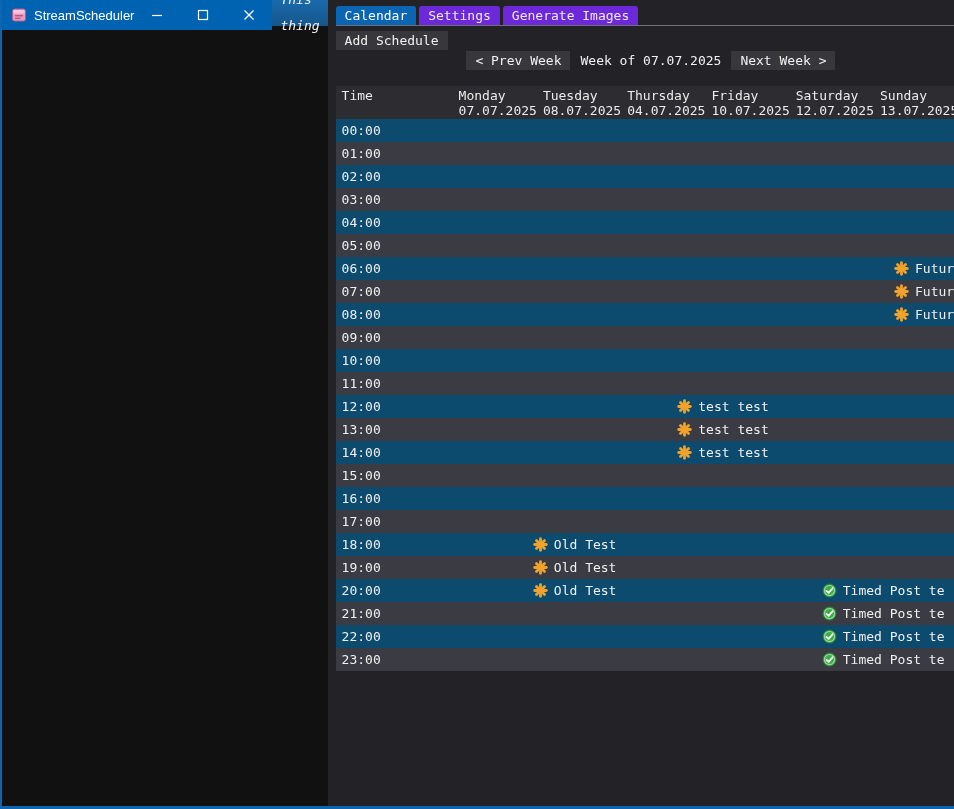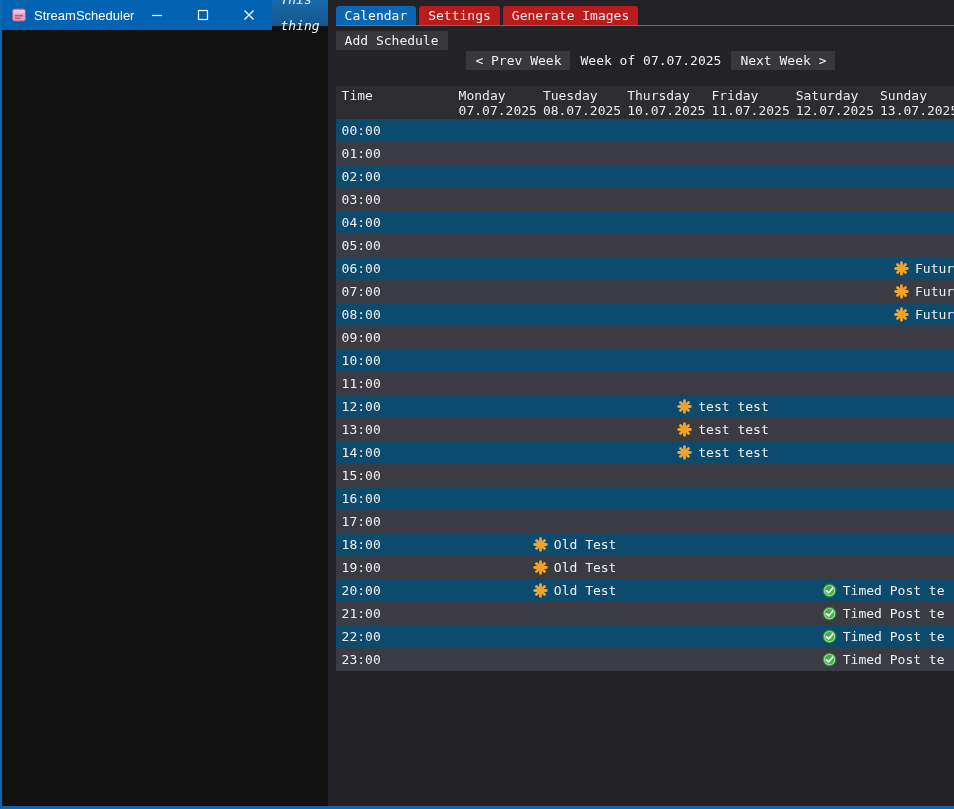--- a/index.html
+++ b/index.html
@@ -33,21 +33,21 @@
   }
   .menu-item{color:#f4f4f4;font-size:13px;padding:0 8px;line-height:26px;}
   
   .content{flex:1 1 auto;background:#232327;min-height:0;}
   .tabstrip{
     margin:6px 8px 0 8px;display:flex;gap:3px;align-items:flex-end;
     border-bottom:1px solid #6f6f76;height:19px;
   }
   .tab{
     font-size:13px;line-height:17px;padding:1px 9px;
-    background:#b91c1c;color:#ececec;border-radius:3px 3px 0 0;white-space:nowrap;
+    background:#6d28d9;color:#ececec;border-radius:3px 3px 0 0;white-space:nowrap;
   }
   .tab.active{background:#0a66b2;color:#ffffff;}
   .btn{
     display:inline-block;background:#37373c;color:#f2f2f2;
     font-family:"DejaVu Sans Mono", monospace;font-size:13px;
     padding:2px 9px;border:none;white-space:nowrap;
   }
   .toolbar-row{margin:4px 0 0 8px;}
   .weeknav{
     margin:1px 0 0 8px;display:flex;align-items:center;gap:10px;
@@ -136,25 +136,25 @@
           <div class="gh-day">
             <div>Monday</div>
             <div>07.07.2025</div>
           </div>
           <div class="gh-day">
             <div>Tuesday</div>
             <div>08.07.2025</div>
           </div>
           <div class="gh-day">
             <div>Thursday</div>
-            <div>10.07.2025</div>
+            <div>04.07.2025</div>
           </div>
           <div class="gh-day">
             <div>Friday</div>
-            <div>11.07.2025</div>
+            <div>10.07.2025</div>
           </div>
           <div class="gh-day">
             <div>Saturday</div>
             <div>12.07.2025</div>
           </div>
           <div class="gh-day">
             <div>Sunday</div>
             <div>13.07.2025</div>
           </div>
         </div>

